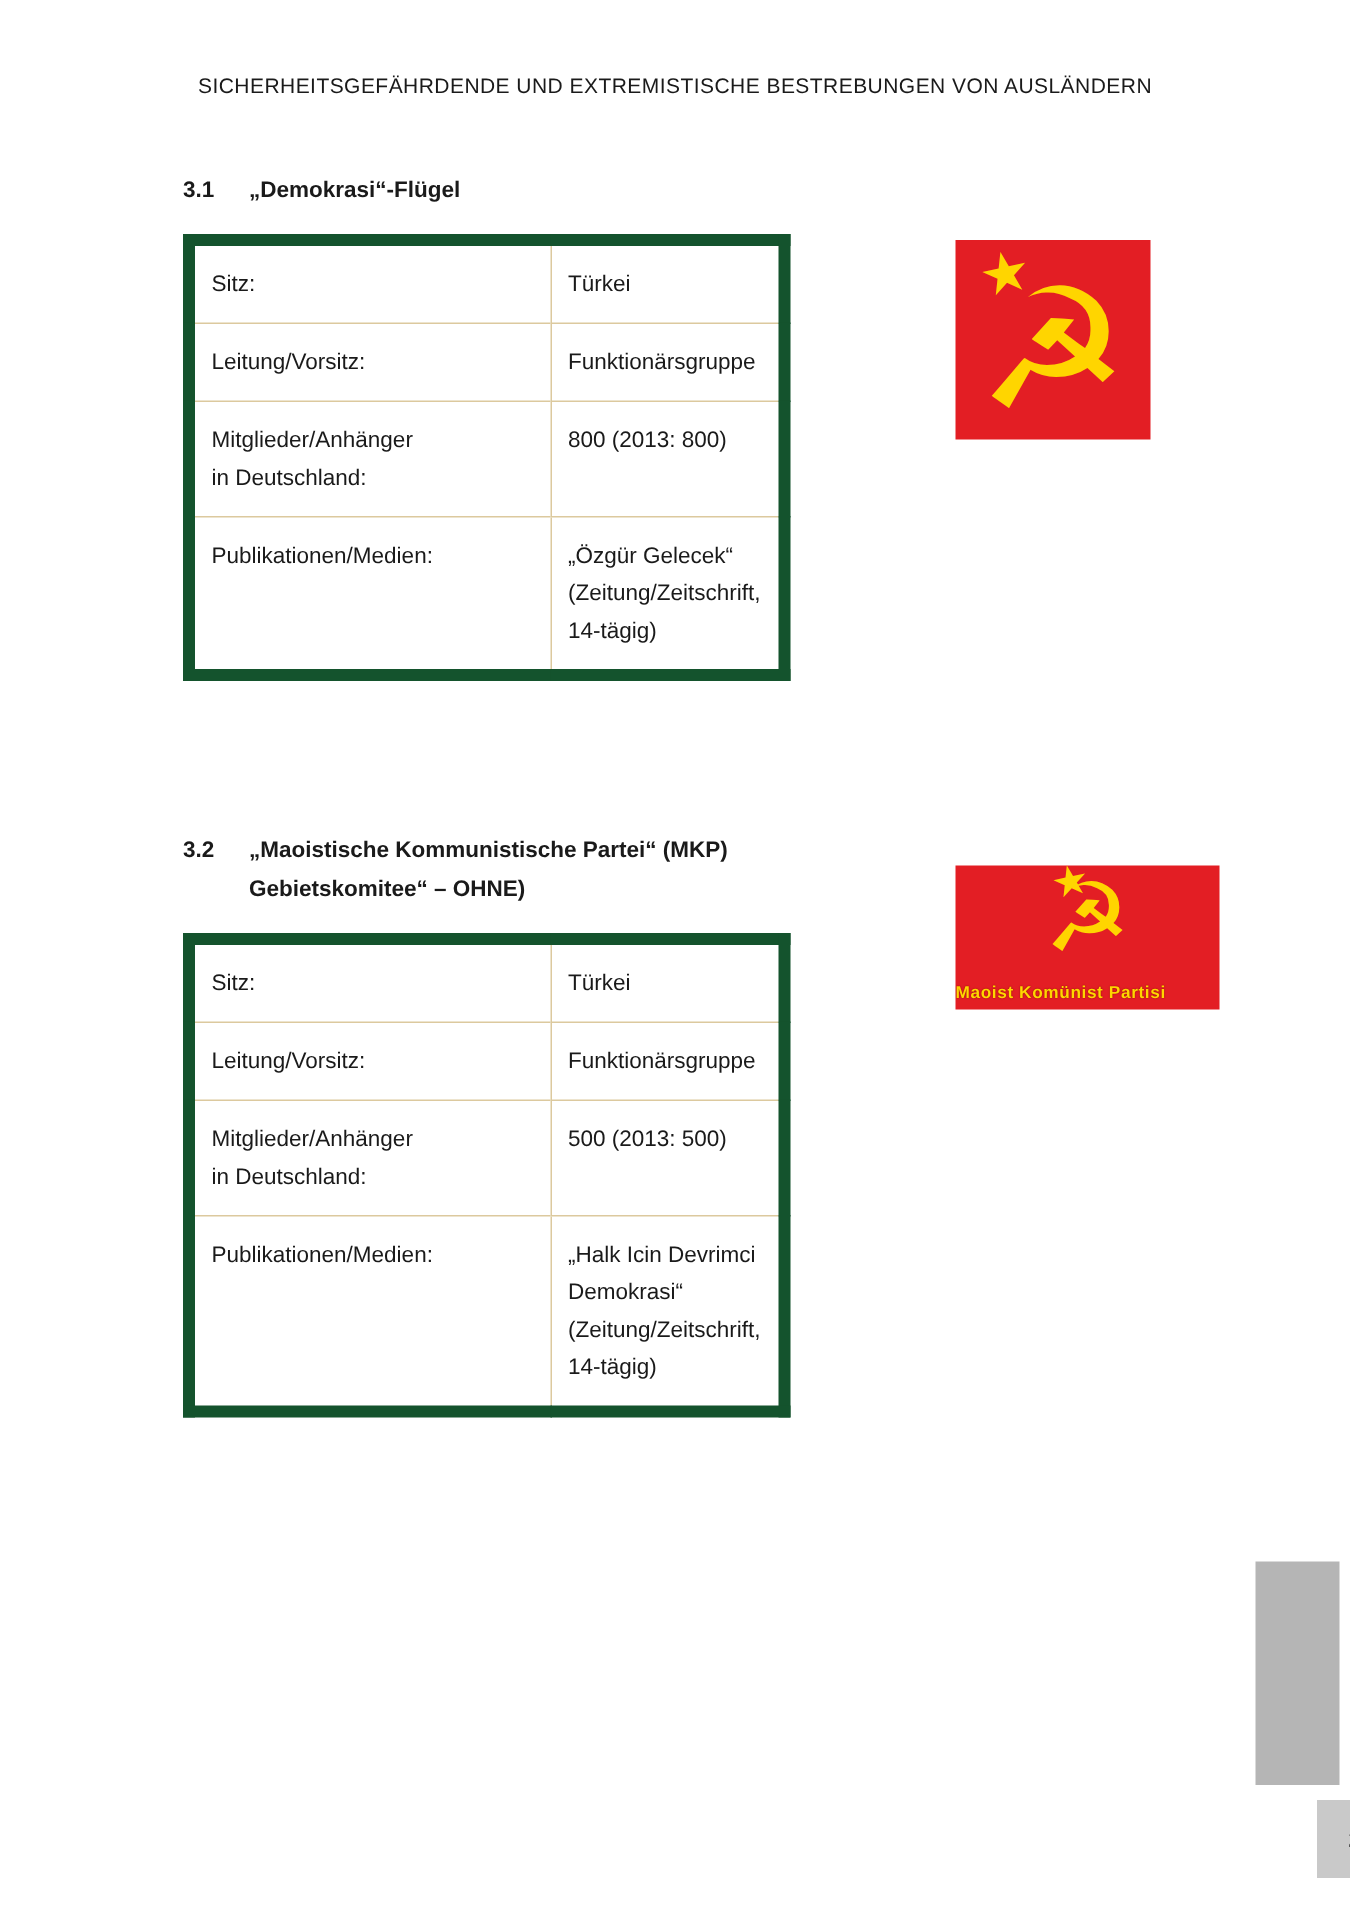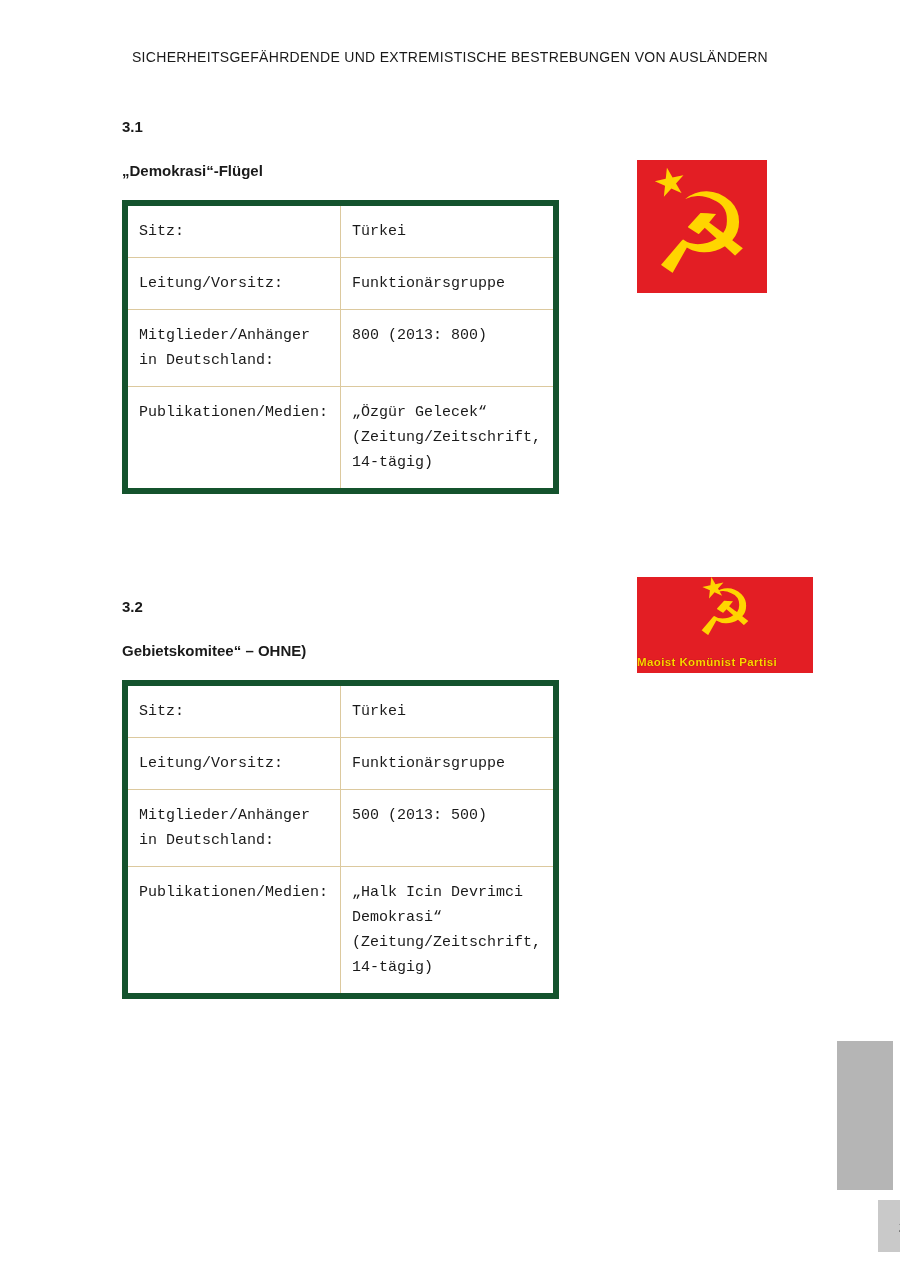--- a/index.html
+++ b/index.html
@@ -31,31 +31,29 @@
   .section { margin-left: 122px; width: 497px; }
   .section-1 { margin-top: 46px; }
   .section-2 { margin-top: 100px; }
 
   .section-heading {
     display: flex;
     font-weight: bold;
     font-size: 15px;
     line-height: 26px;
     margin-bottom: 16px;
-    flex-direction: column;
   }
   .section-number { width: 44px; flex: 0 0 44px; }
   .section-title-lines { flex: 1; }
 
   
   .info-table {
     width: 405px;
     border-collapse: collapse;
-    border: 6px solid #14532d;
-    font-family: Liberation Mono, monospace;
+    border: 8px solid #14532d;
   }
   .info-table td {
     vertical-align: top;
     padding: 13px 12px 13px 11px;
     font-size: 15px;
     line-height: 25px;
     border-top: 1px solid #dcc99e;
   }
   .info-table tr:first-child td { border-top: none; }
   .info-table td.label-cell { width: 218px; }
@@ -176,20 +174,21 @@
         </td>
       </tr>
     </tbody>
       </table>
   </div>
 
   <div class="section section-2">
     <div class="section-heading">
       <div class="section-number">3.2</div>
       <div class="section-title-lines">
+        <div>„Maoistische Kommunistische Partei“ (MKP)</div>
         <div>Gebietskomitee“ – OHNE)</div>
       </div>
     </div>
 
     <table class="info-table">
       <tbody>
           <tr>
         <td class="label-cell">
           <div>Sitz:</div>
         </td>

